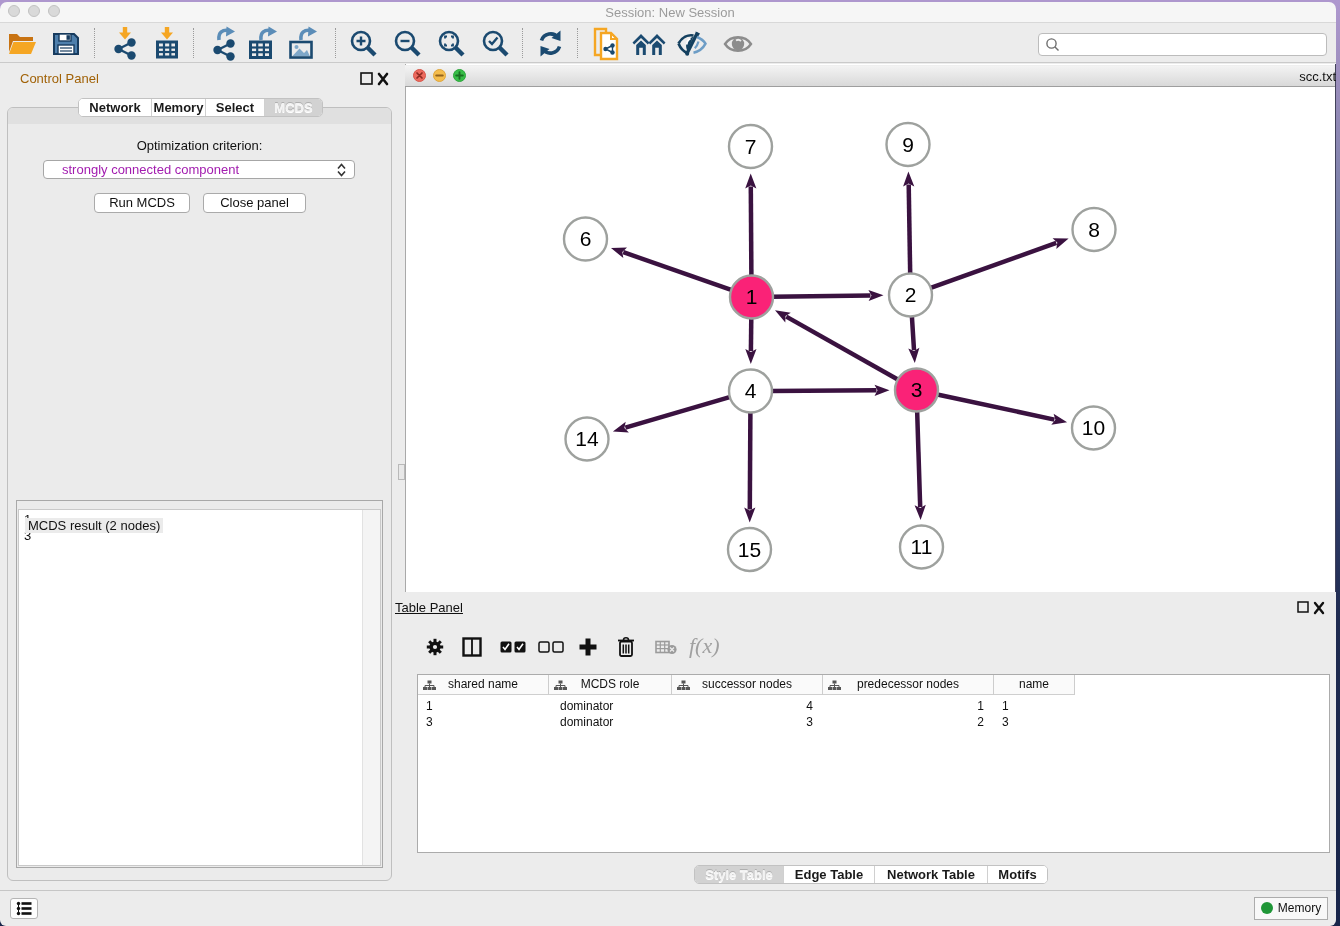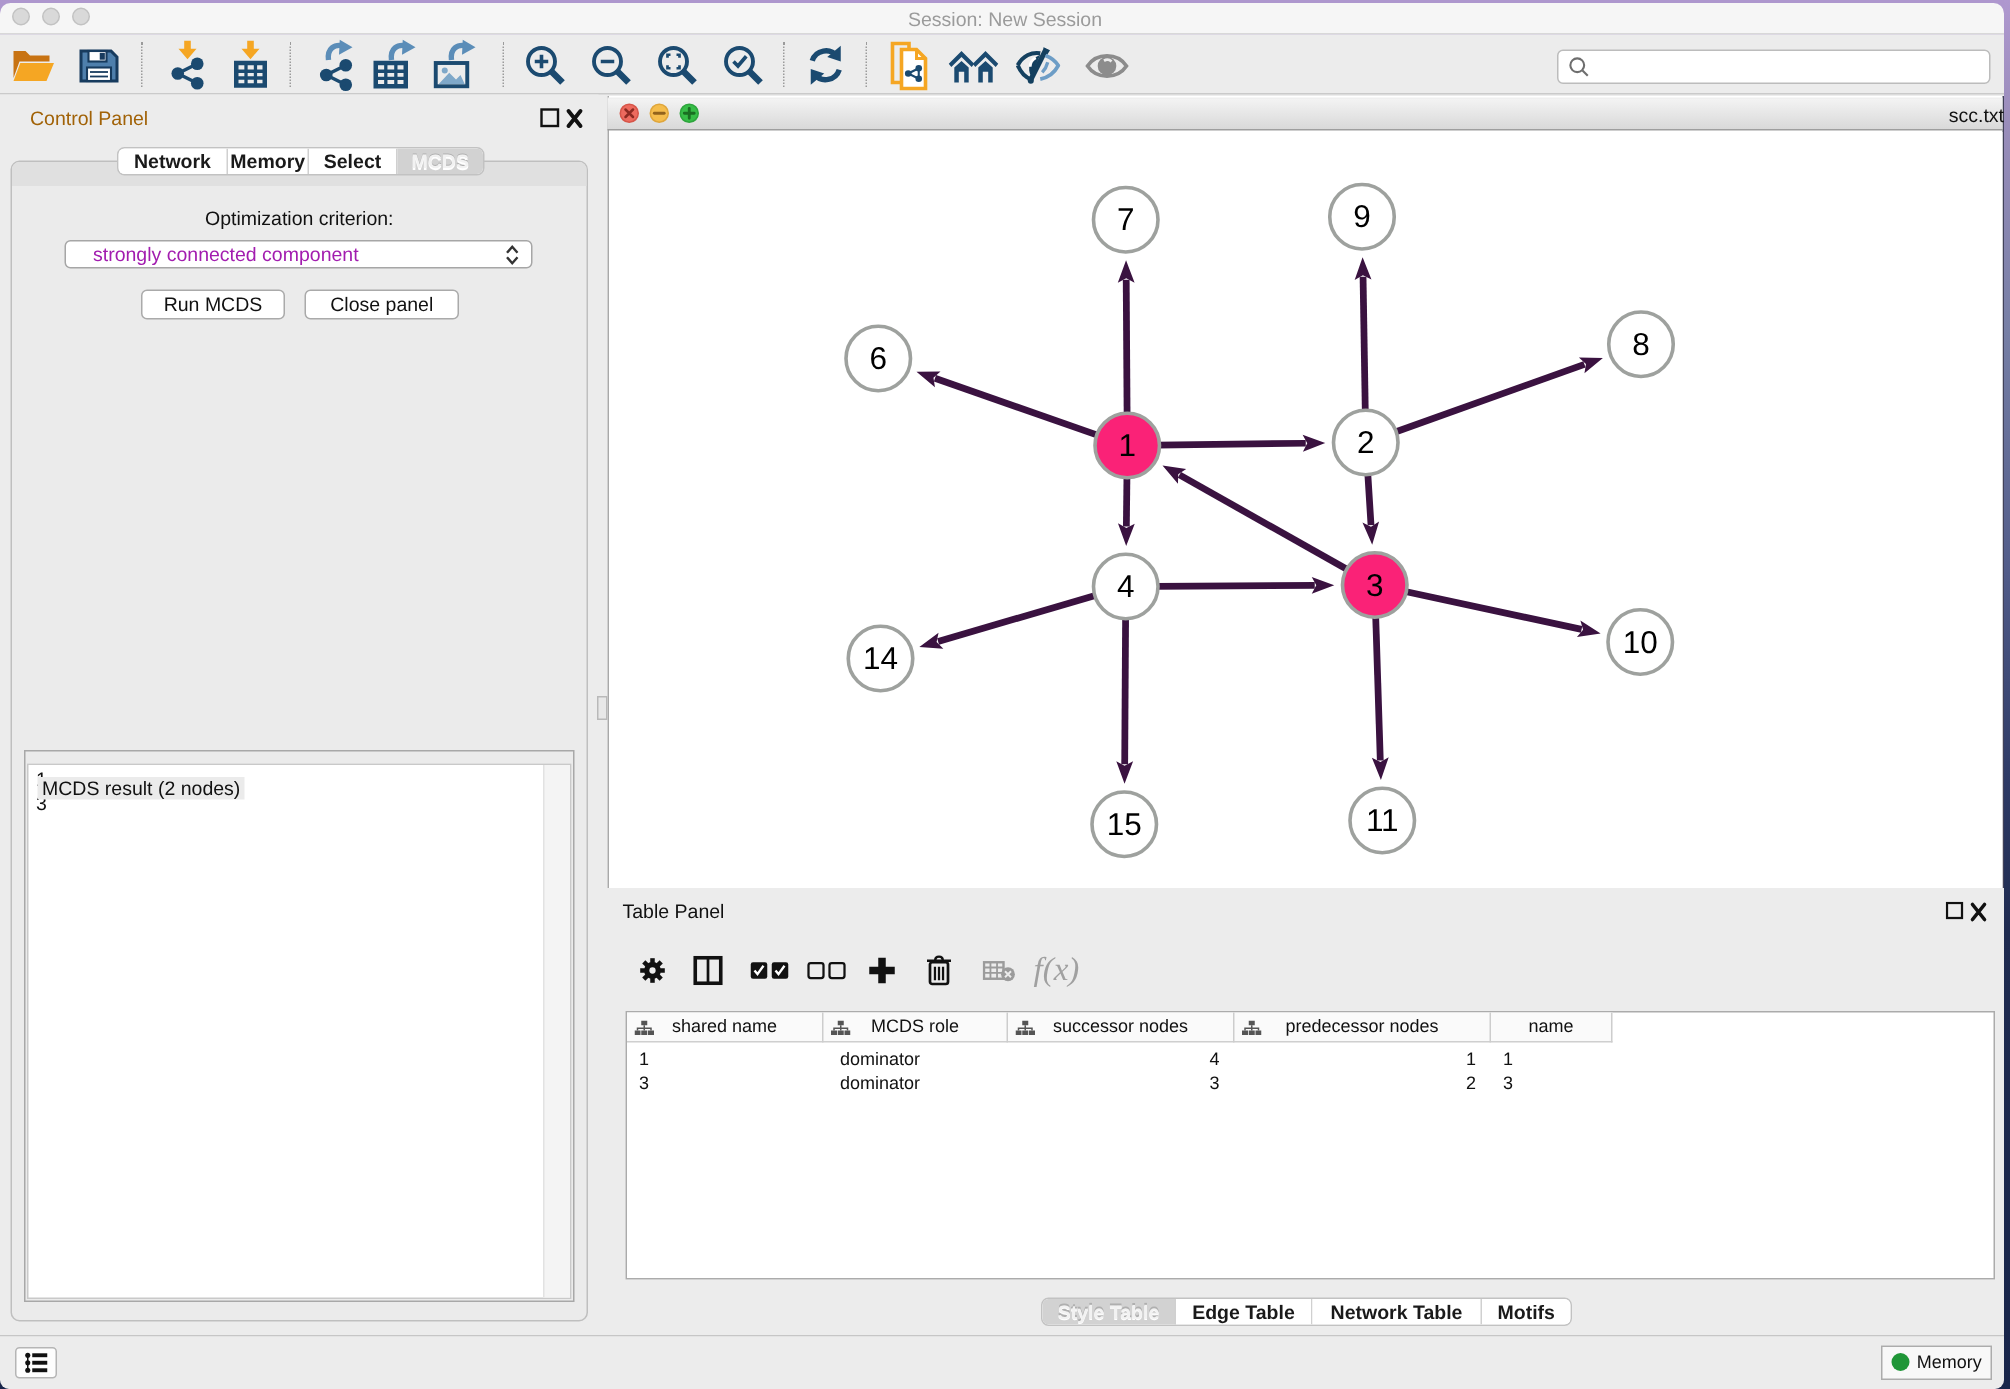--- a/index.html
+++ b/index.html
@@ -40,21 +40,21 @@
 .tl2 svg { display:block; }
 #net-title { width:100%; top:4px; text-align:right; font-size:13px; color:#111; }
 #canvas { left:406px; top:88px; width:929px; height:504px; background:#FFF; }
 #canvas svg text { font-size:21px; fill:#000; text-anchor:middle; }
 #canvas svg line { stroke:#3A1240; stroke-width:4.5; }
 #canvas svg polygon { fill:#3A1240; }
 .nw { fill:#FFF; stroke:#9EA19E; stroke-width:2.4; }
 .np { fill:#FA2277; stroke:#9EA19E; stroke-width:2.4; }
 
 #tpanel { left:405px; top:592px; width:931px; height:298px; background:#ECECEC; }
-#tp-title { left:415px; top:600px; font-size:13px; color:#111; }
+#tp-title { left:395px; top:600px; font-size:13px; color:#111;text-decoration:underline; }
 #tp-toolbar { left:417px; top:630px; width:913px; height:36px; }
 #tbl { left:417px; top:674px; width:913px; height:179px; background:#FFF; border:1px solid #ABABAB; }
 #tbl-head { position:absolute; left:0; top:0; height:20px; width:657px; background:#FAFAFA; border-bottom:1px solid #CFCFCF; display:flex; }
 .th { position:relative; height:20px; border-right:1px solid #CDCDCD; font-size:12px; color:#111; text-align:center; line-height:19px; }
 .trow { position:absolute; font-size:12px; color:#111; }
 #tp-tabs { left:694px; top:865px; width:354px; }
 
 #statusbar { left:0; top:890px; width:1336px; height:36px; background:#ECECEC; border-top:1px solid #C6C6C6; border-radius:0 0 6px 6px; }
 #listbtn { left:10px; top:898px; width:28px; height:21px; background:#FDFDFD; border:1px solid #B5B5B5; border-radius:3px; }
 #membtn { left:1254px; top:897px; width:74px; height:23px; background:#F8F8F8; border:1px solid #ACACAC; font-size:12px; color:#111; text-align:center; line-height:21px; }

